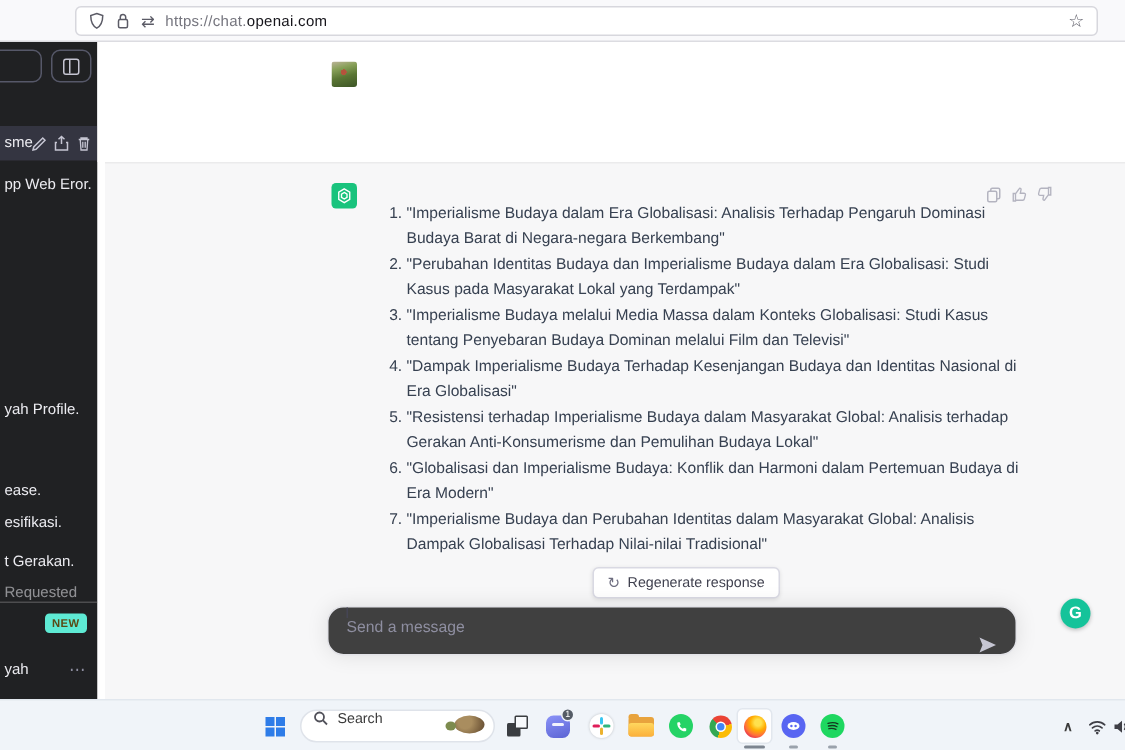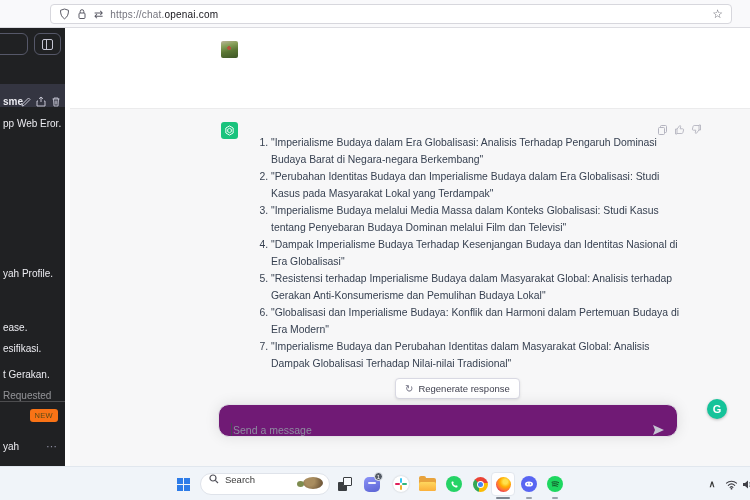--- a/index.html
+++ b/index.html
@@ -19,26 +19,26 @@
   .main { display:flex; height:438px; background:#fff; }
 
   
   .sidebar { position:relative; width:65px; background:#202123; flex:none; overflow:hidden; }
   .sb-btn { position:absolute; top:5px; height:22px; border:1px solid #565869; border-radius:6px; background:transparent; }
   .sb-btn.newchat { left:-32px; width:60px; }
   .sb-btn.collapse { left:34px; width:27px; display:flex; align-items:center; justify-content:center; }
   .collapse-glyph { width:11px; height:11px; border:1.4px solid #c5c5d2; border-radius:2px; position:relative; }
   .collapse-glyph::after { content:""; position:absolute; left:3px; top:0; bottom:0; width:1.4px; background:#c5c5d2; }
   .sb-active { position:absolute; left:0; right:0; top:56px; height:23px; background:#343541;
-               display:flex; align-items:flex-end; font-size:10px; color:#ececf1; padding-left:3px;font-weight:bold; }
+               display:flex; align-items:center; font-size:10px; color:#ececf1; padding-left:3px; }
   .sb-active .acts { position:absolute; right:4px; display:flex; gap:5px; align-items:center; color:#c5c5d2; }
   .sb-item { position:absolute; left:3px; white-space:nowrap; font-size:10px; color:#ececf1; }
   .sb-divider { position:absolute; left:0; right:0; top:373px; border-top:1px solid #4d4d4f; }
-  .new-badge { position:absolute; right:7px; top:381px; background:#f97316; color:#5a4a16;
-               font-size:7.5px; font-weight:normal; padding:2px 5px; border-radius:3px; letter-spacing:.3px; }
+  .new-badge { position:absolute; right:7px; top:381px; background:#5eead4; color:#5a4a16;
+               font-size:7.5px; font-weight:bold; padding:2px 5px; border-radius:3px; letter-spacing:.3px; }
   .sb-account { position:absolute; left:0; right:0; top:405px; height:26px; display:flex; align-items:center;
                 font-size:10px; color:#ececf1; padding:0 7px 0 3px; }
   .sb-account .dots { margin-left:auto; color:#8e8ea0; font-size:11px; letter-spacing:1px; }
 
   
   .content { position:relative; flex:1; background:#fff; }
   .row-user { position:relative; height:80px; background:#fff; }
   .avatar { position:absolute; width:17px; height:17px; border-radius:2px; overflow:hidden; }
   .user-avatar { left:156px; top:13px;
       background:
@@ -52,23 +52,23 @@
   .ai-text p { line-height:19.5px; }
   .ai-text ol { margin:12px 0 0 0; padding-left:21px; }
   .ai-text li { line-height:17px; font-size:10.4px; }
   .msg-actions { position:absolute; right:48px; top:15px; display:flex; gap:6px; color:#b4b4c0; }
 
   .regen-btn { position:absolute; left:325px; top:269px; height:21px; background:#fff; border:1px solid #d9d9e3;
                border-radius:4px; box-shadow:0 1px 3px rgba(0,0,0,.1); display:flex; align-items:center; gap:5px;
                padding:0 9px; font-size:9.5px; color:#40414f; white-space:nowrap; z-index:5; }
   .regen-icon { font-size:10px; color:#6e6e80; }
 
-  .input-box { position:absolute; left:148px; top:295px; width:460px; height:33px; background:#701a75;
+  .input-box { position:absolute; left:148px; top:295px; width:460px; height:33px; background:#404040;
                border:1px solid #e3e3e8; border-radius:11px; box-shadow:0 0 14px rgba(0,0,0,.1);
-               display:flex; align-items:flex-end; padding:0 12px; z-index:6; }
+               display:flex; align-items:flex-start; padding:0 12px; z-index:6;flex-direction:column; }
   .caret { width:1px; height:13px; background:#454554; margin-right:1px; }
   .placeholder { font-size:10.5px; color:#8e8ea0; }
   .send-icon { margin-left:auto; display:flex; }
 
   .grammarly { position:absolute; left:637px; top:290px; width:20px; height:20px; border-radius:50%;
                background:#15c39a; color:#fff; font-weight:bold; font-size:11px; display:flex; align-items:center;
                justify-content:center; box-shadow:0 1px 3px rgba(0,0,0,.25); z-index:7; }
 
   .chat-footer { position:absolute; left:130px; right:0; top:339px; text-align:center; font-size:8.5px; color:#8e8ea0; z-index:6; }
   .chat-footer a { color:#8e8ea0; text-decoration:underline; }

